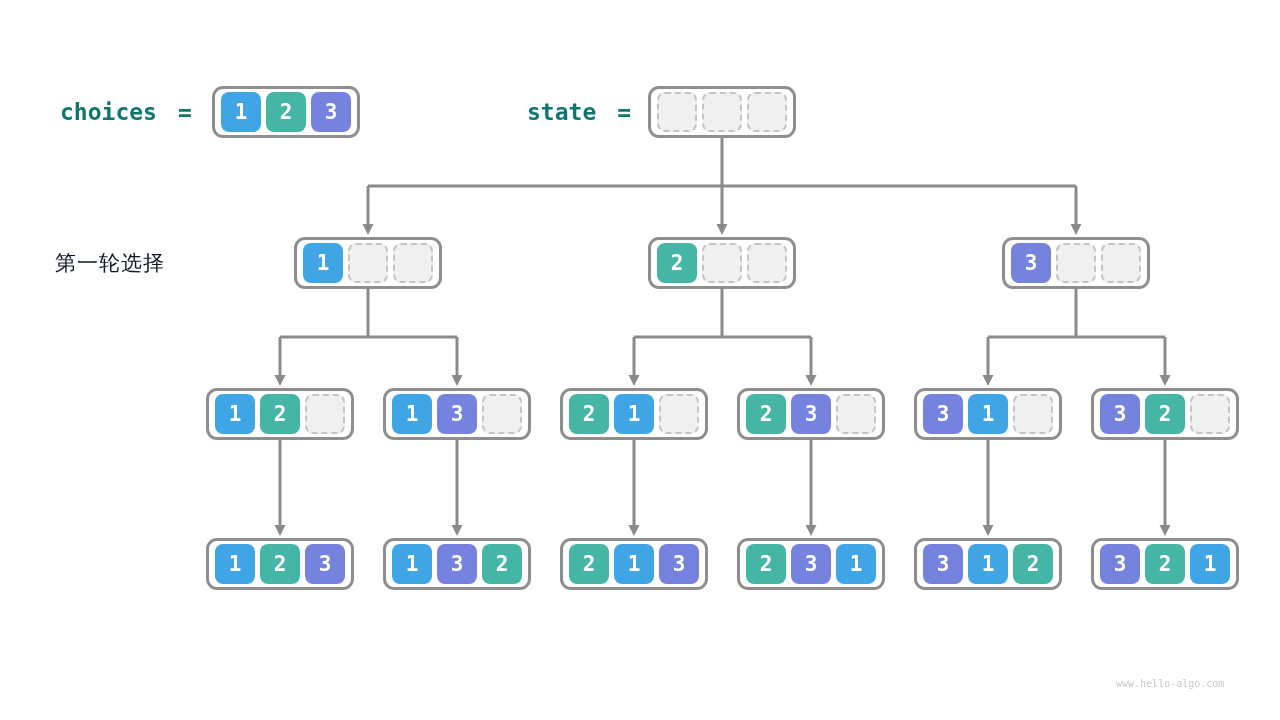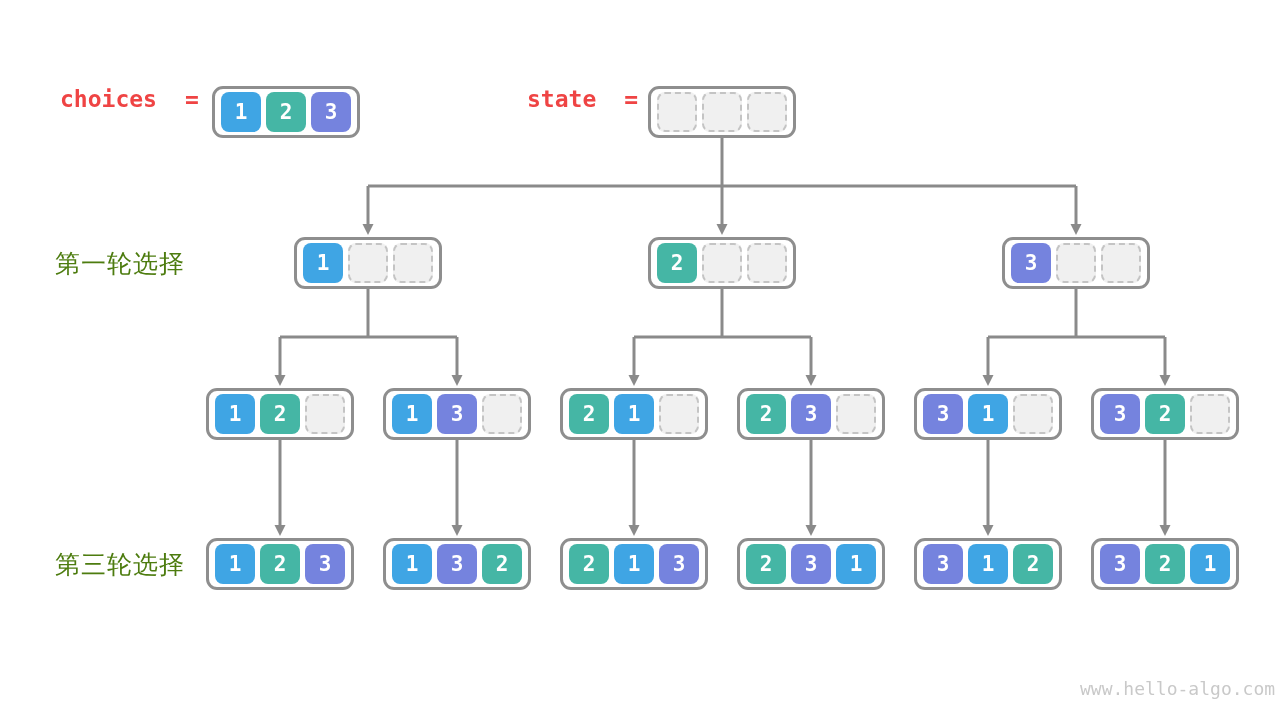--- a/index.html
+++ b/index.html
@@ -1,44 +1,44 @@
 <!DOCTYPE html>
 <html><head>
 <meta charset="utf-8">
 <style>
   html,body { margin:0; padding:0; background:#ffffff; }
   .canvas {
     position:relative; width:1280px; height:720px; background:#ffffff;
     font-family:"DejaVu Sans", sans-serif; overflow:hidden;
   }
   .code-label {
-    position:absolute; display:flex; align-items:flex-start; gap:28px;
+    position:absolute; display:flex; align-items:center; gap:21px;
     font-family:"DejaVu Sans Mono", monospace; font-weight:bold;
-    font-size:23px; color:#ef4444; height:52px;
+    font-size:23px; color:#0f766e; height:52px;
   }
   .row-label {
-    position:absolute; left:55px; font-size:25px; color:#4d7c0f;
+    position:absolute; left:55px; font-size:21px; color:#0f172a;
     height:52px; display:flex; align-items:center; letter-spacing:1px;
   }
   .node {
     position:absolute; width:148px; height:52px; box-sizing:border-box;
     background:#ffffff; border:3px solid #8e8e8e; border-radius:11px;
     display:flex; align-items:center; justify-content:center; gap:5px;
   }
   .cell {
     width:40px; height:40px; box-sizing:border-box; border-radius:8px;
     display:flex; align-items:center; justify-content:center;
     font-family:"DejaVu Sans Mono", monospace; font-weight:bold;
     font-size:21px; color:#ffffff;
   }
   .cell.empty { background:#f0f0f0; border:2px dashed #c4c4c4; }
   svg.edges { position:absolute; left:0; top:0; }
   .watermark {
-    position:absolute; left:1080px; top:678px;
-    font-family:"DejaVu Sans Mono", monospace; font-size:18px; color:#c9c9c9;
+    position:absolute; left:1116px; top:678px;
+    font-family:"DejaVu Sans Mono", monospace; font-size:10px; color:#c9c9c9;
   }
 </style>
 </head>
 <body>
 
 <div class="canvas">
 
   <div class="code-label" style="left:60px; top:86px;">
     <span>choices</span>
     <span>=</span>
@@ -85,21 +85,20 @@
         <path d="M280,440 L280,528" marker-end="url(#ah)"></path>
         <path d="M457,440 L457,528" marker-end="url(#ah)"></path>
         <path d="M634,440 L634,528" marker-end="url(#ah)"></path>
         <path d="M811,440 L811,528" marker-end="url(#ah)"></path>
         <path d="M988,440 L988,528" marker-end="url(#ah)"></path>
         <path d="M1165,440 L1165,528" marker-end="url(#ah)"></path>
       </g>
   </svg>
 
   <div class="row-label" style="top:237px;">第一轮选择</div>
-  <div class="row-label" style="top:538px;">第三轮选择</div>
 
   <div id="nodes">
       <div class="node" style="left: 294px; top: 237px;">
         <div class="cell" style="background: rgb(63, 165, 228);">1</div>
         <div class="cell empty"></div>
         <div class="cell empty"></div>
       </div>
       <div class="node" style="left: 648px; top: 237px;">
         <div class="cell" style="background: rgb(69, 182, 165);">2</div>
         <div class="cell empty"></div>

